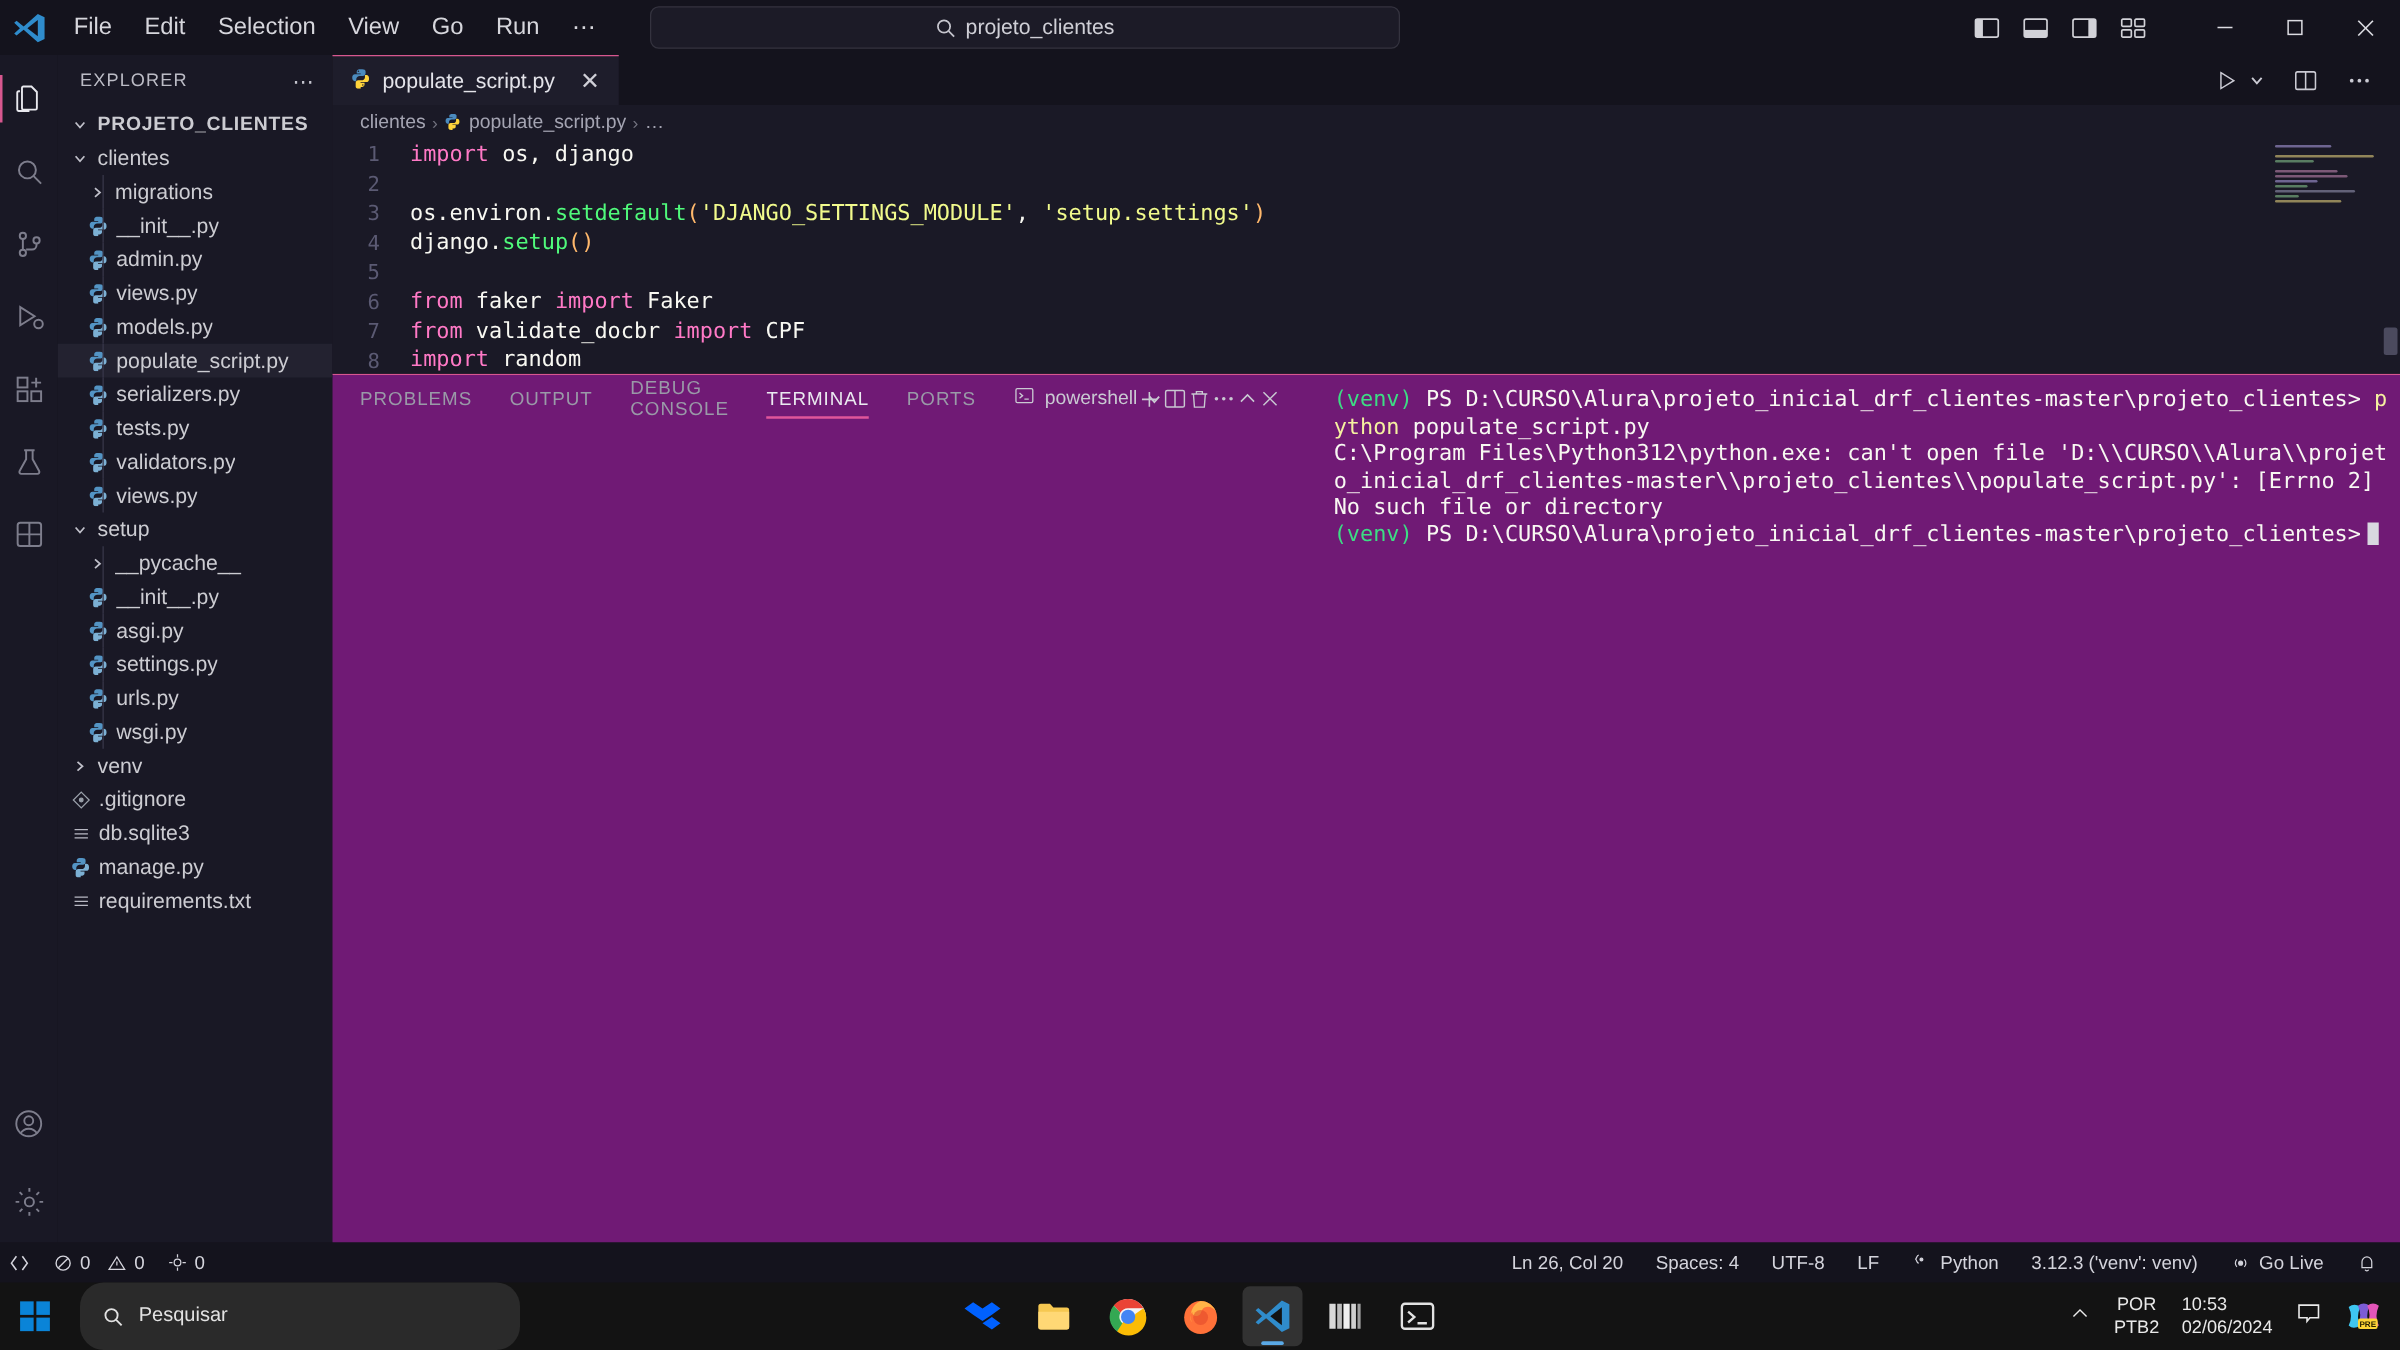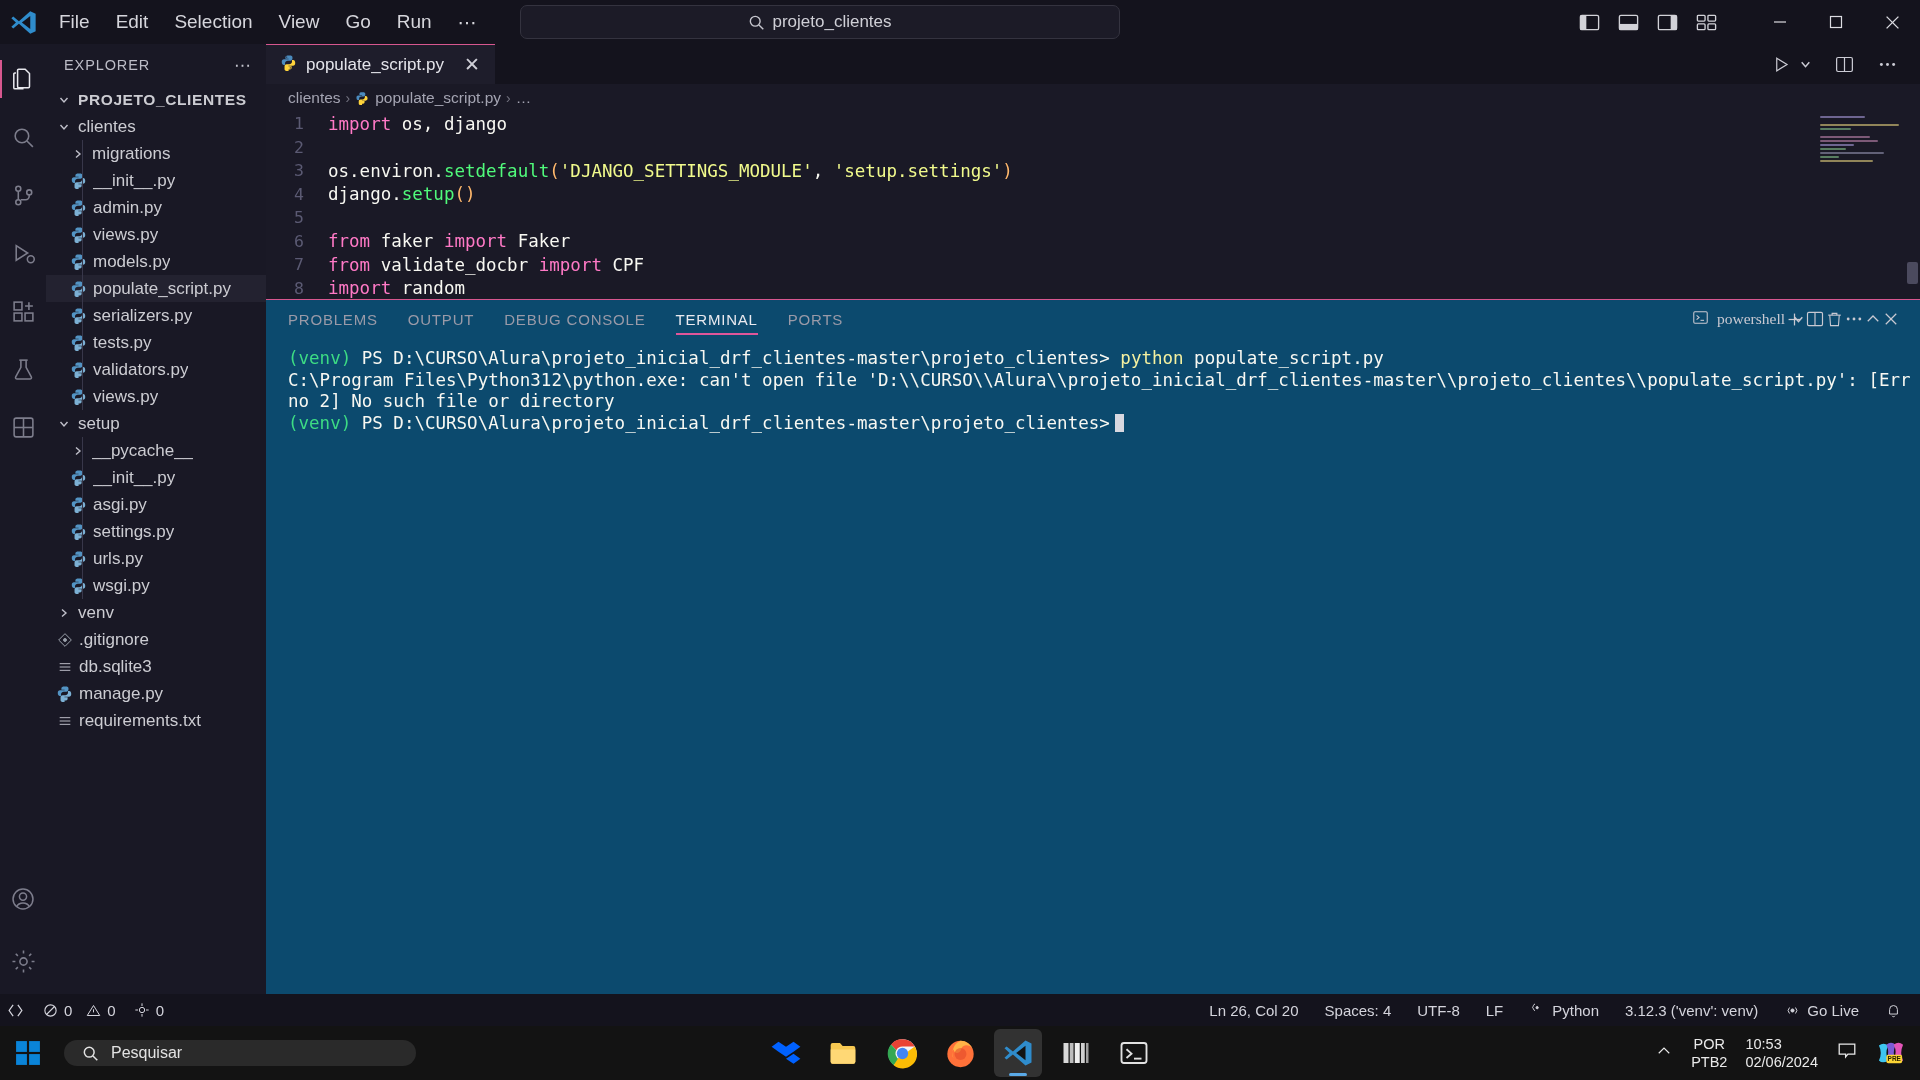--- a/index.html
+++ b/index.html
@@ -127,34 +127,34 @@
   }
 
   
   .k  { color:#ff79c6; }  
   .f  { color:#50fa7b; }  
   .s  { color:#f1fa8c; }  
   .p  { color:#ffb86c; }  
   .n  { color:#f8f8f2; }
 
   
-  .panel { flex:1; display:flex; flex-direction:column; background:#0c4a6e; border-top:1px solid #d7578f; min-height:0; }
+  .panel { flex:1; display:flex; flex-direction:row; background:#701a75; border-top:1px solid #d7578f; min-height:0; }
   .panel-tabs {
     height:38px; display:flex; align-items:center; padding-left:22px; gap:30px; flex:0 0 38px;
   }
   .ptab {
     font-size:15px; letter-spacing:.8px; color:#9a9aa8; height:38px; display:flex; align-items:center;
     cursor:pointer; position:relative;
   }
   .ptab.active { color:#eaeaf0; }
   .ptab.active::after {
     content:""; position:absolute; left:0; right:0; bottom:3px; height:2px; background:#e0569a;
   }
   .panel-actions {
-    margin-left:auto; display:flex; align-items:center; padding-right:20px; color:#c9c9d2;font-family:Liberation Serif, serif;
+    margin-left:auto; display:flex; align-items:center; padding-right:20px; color:#c9c9d2;
   }
   .shell-chip { display:flex; align-items:center; gap:8px; font-size:15.5px; cursor:pointer; }
   .pa { cursor:pointer; display:inline-flex; }
   .terminal {
     flex:1; padding:10px 0 0 22px; font-family:"DejaVu Sans Mono", monospace;
     font-size:17.5px; line-height:21.5px; color:#e6e6ec; overflow:hidden; white-space:pre-wrap;
     word-break:break-all;
   }
   .venv { color:#3ddc84; }
   .ylw  { color:#f5f1a0; }
@@ -172,21 +172,21 @@
   .sb-it { display:flex; align-items:center; gap:6px; cursor:pointer; white-space:nowrap; }
 
   
   .taskbar {
     height:54px; background:#131313; display:flex; align-items:center; flex:0 0 54px; position:relative;
   }
   .start {
     width:56px; height:54px; display:flex; align-items:center; justify-content:center; cursor:pointer;
   }
   .tb-search {
-    width:352px; height:26px; background:#2a2a2a; border-radius:19px; display:flex; align-items:center;
+    width:352px; height:54px; background:#2a2a2a; border-radius:19px; display:flex; align-items:center;
     gap:12px; padding-left:18px; font-size:16px; color:#e2e2e2; cursor:text; margin-left:8px;
   }
   .tb-apps { position:absolute; left:50%; transform:translateX(-50%); display:flex; gap:10px; align-items:center; }
   .tb-app {
     width:48px; height:48px; display:flex; align-items:center; justify-content:center; cursor:pointer;
     position:relative; border-radius:6px;
   }
   .tb-app.active { background:#323232; }
   .tb-app.active::after {
     content:""; position:absolute; bottom:1px; left:50%; transform:translateX(-50%);

